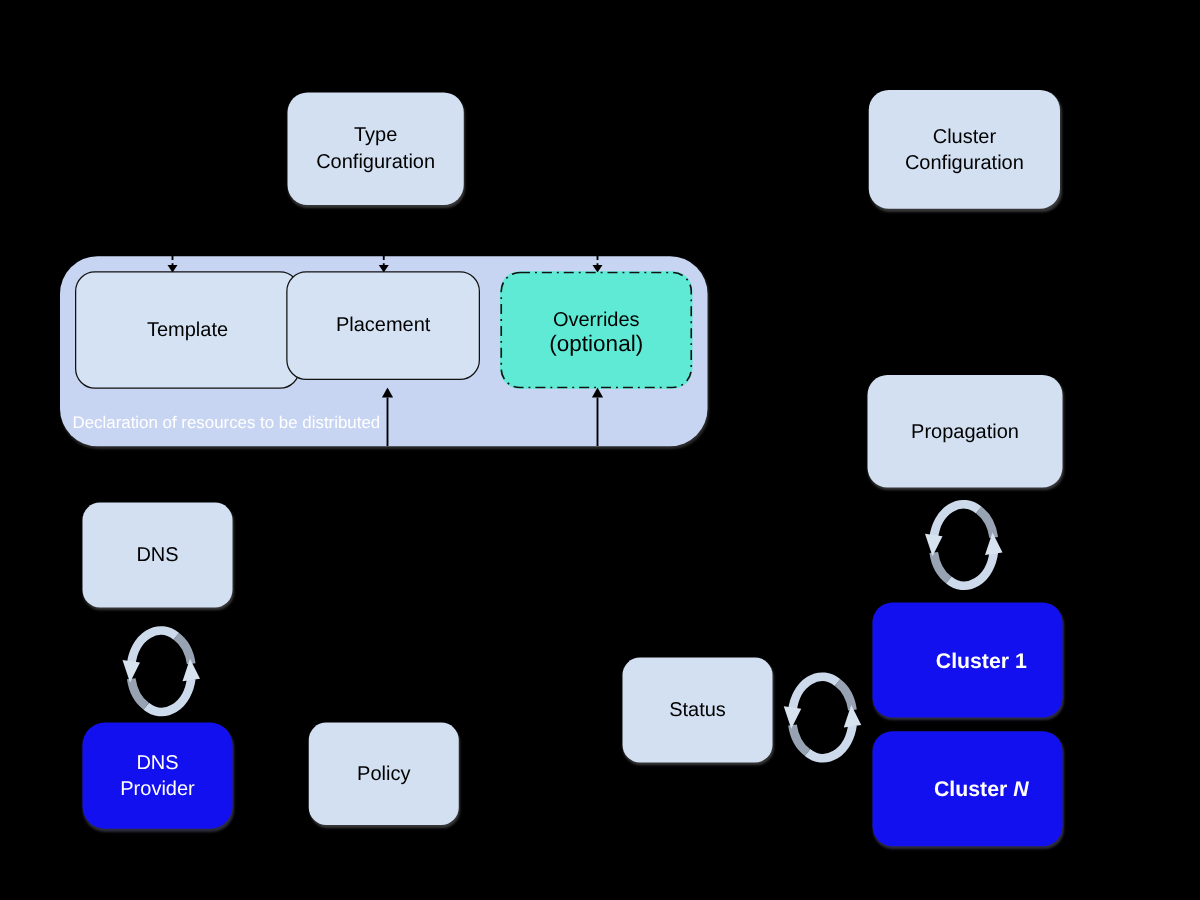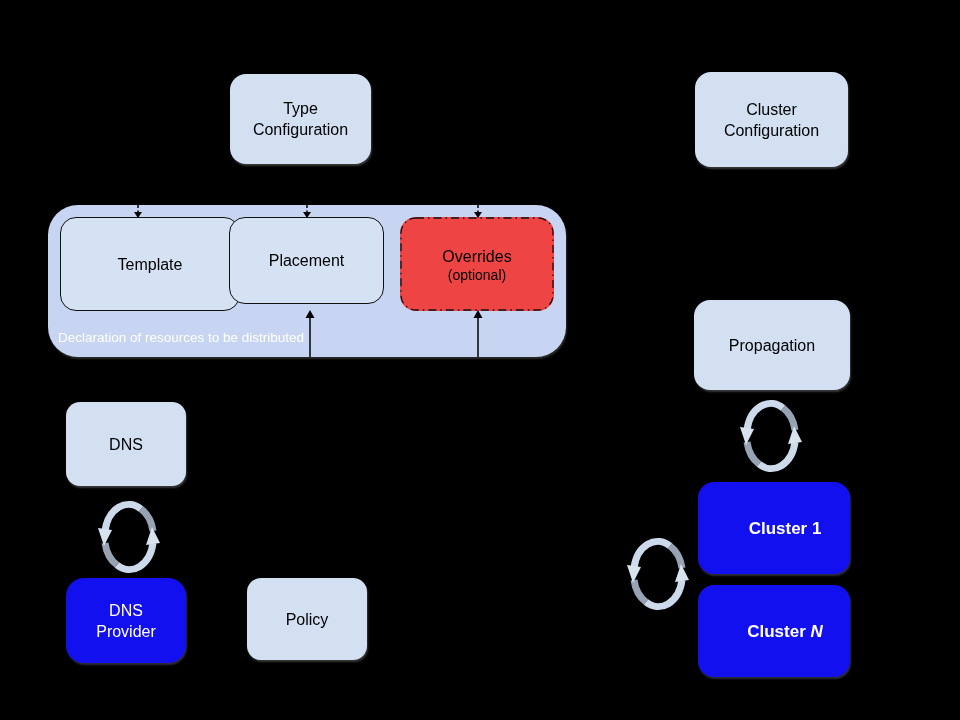--- a/index.html
+++ b/index.html
@@ -6,21 +6,21 @@
   .stage{position:relative;width:960px;height:720px;background:#000000;overflow:hidden;
          font-family:"Liberation Sans",sans-serif;color:#000;}
   .box{position:absolute;display:flex;flex-direction:column;align-items:center;justify-content:center;
        text-align:center;font-size:16px;line-height:21px;box-sizing:border-box;}
   .light{background:#d2e0f2;border-radius:16px;box-shadow:1px 2px 2px rgba(125,125,125,0.45);}
   .container{position:absolute;background:#c8d5f2;border-radius:30px;box-shadow:1px 2px 2px rgba(110,110,110,0.4);}
   .inner{background:#d4e2f3;border:1px solid #111;border-radius:16px;box-shadow:none;}
   .blue{background:#1310f0;color:#fff;border-radius:16px;box-shadow:1px 2px 2px rgba(90,90,120,0.5);}
   .bold{font-weight:700;font-size:17px;padding-left:22px;}
   .italic{font-style:italic;}
-  .sub{font-size:14px;line-height:16px;}
+  .sub{font-size:18px;line-height:16px;}
   .caption{position:absolute;font-size:13.5px;color:#ffffff;white-space:nowrap;}
   .arrow{position:absolute;}
   .sync{position:absolute;}
   .overrides-border{position:absolute;left:0;top:0;width:100%;height:100%;pointer-events:none;}
 </style>
 </head>
 <body>
 
 <div class="stage">
 
@@ -50,21 +50,21 @@
   <div class="container" style="left:48px;top:205px;width:518px;height:152px;"></div>
 
   <div class="box light inner" style="left:60px;top:217px;width:180px;height:94px;">
     <div>Template</div>
   </div>
 
   <div class="box light inner" style="left:229px;top:217px;width:155px;height:87px;">
     <div>Placement</div>
   </div>
 
-  <div class="box" style="left:400px;top:217px;width:154px;height:94px;background:#ef4444;border-radius:16px;">
+  <div class="box" style="left:400px;top:217px;width:154px;height:94px;background:#5eead4;border-radius:16px;">
     <svg class="overrides-border" viewBox="0 0 154 94">
       <rect x="1" y="1" width="152" height="92" rx="15" fill="none" stroke="#111" stroke-width="1.3" stroke-dasharray="8 4 1.5 4"></rect>
     </svg>
     <div>Overrides</div>
     <div class="sub">(optional)</div>
   </div>
 
   <div class="caption" style="left:58px;top:330px;">Declaration of resources to be distributed</div>
 
   <svg class="arrow" style="left:132px;top:204px;" width="12" height="14">
@@ -91,20 +91,23 @@
 
   <div class="box light" style="left:66px;top:402px;width:120px;height:84px;border-radius:14px;">
     <div>DNS</div>
   </div>
 
 
   <div class="box light" style="left:694px;top:300px;width:156px;height:90px;">
     <div>Propagation</div>
   </div>
 
+  <div class="box light" style="left:498px;top:526px;width:120px;height:84px;border-radius:14px;">
+    <div>Status</div>
+  </div>
 
   <div class="box light" style="left:247px;top:578px;width:120px;height:82px;border-radius:14px;">
     <div>Policy</div>
   </div>
 
   <div class="box blue" style="left:66px;top:578px;width:120px;height:85px;border-radius:18px;">
     <div>DNS</div>
     <div>Provider</div>
   </div>
 

